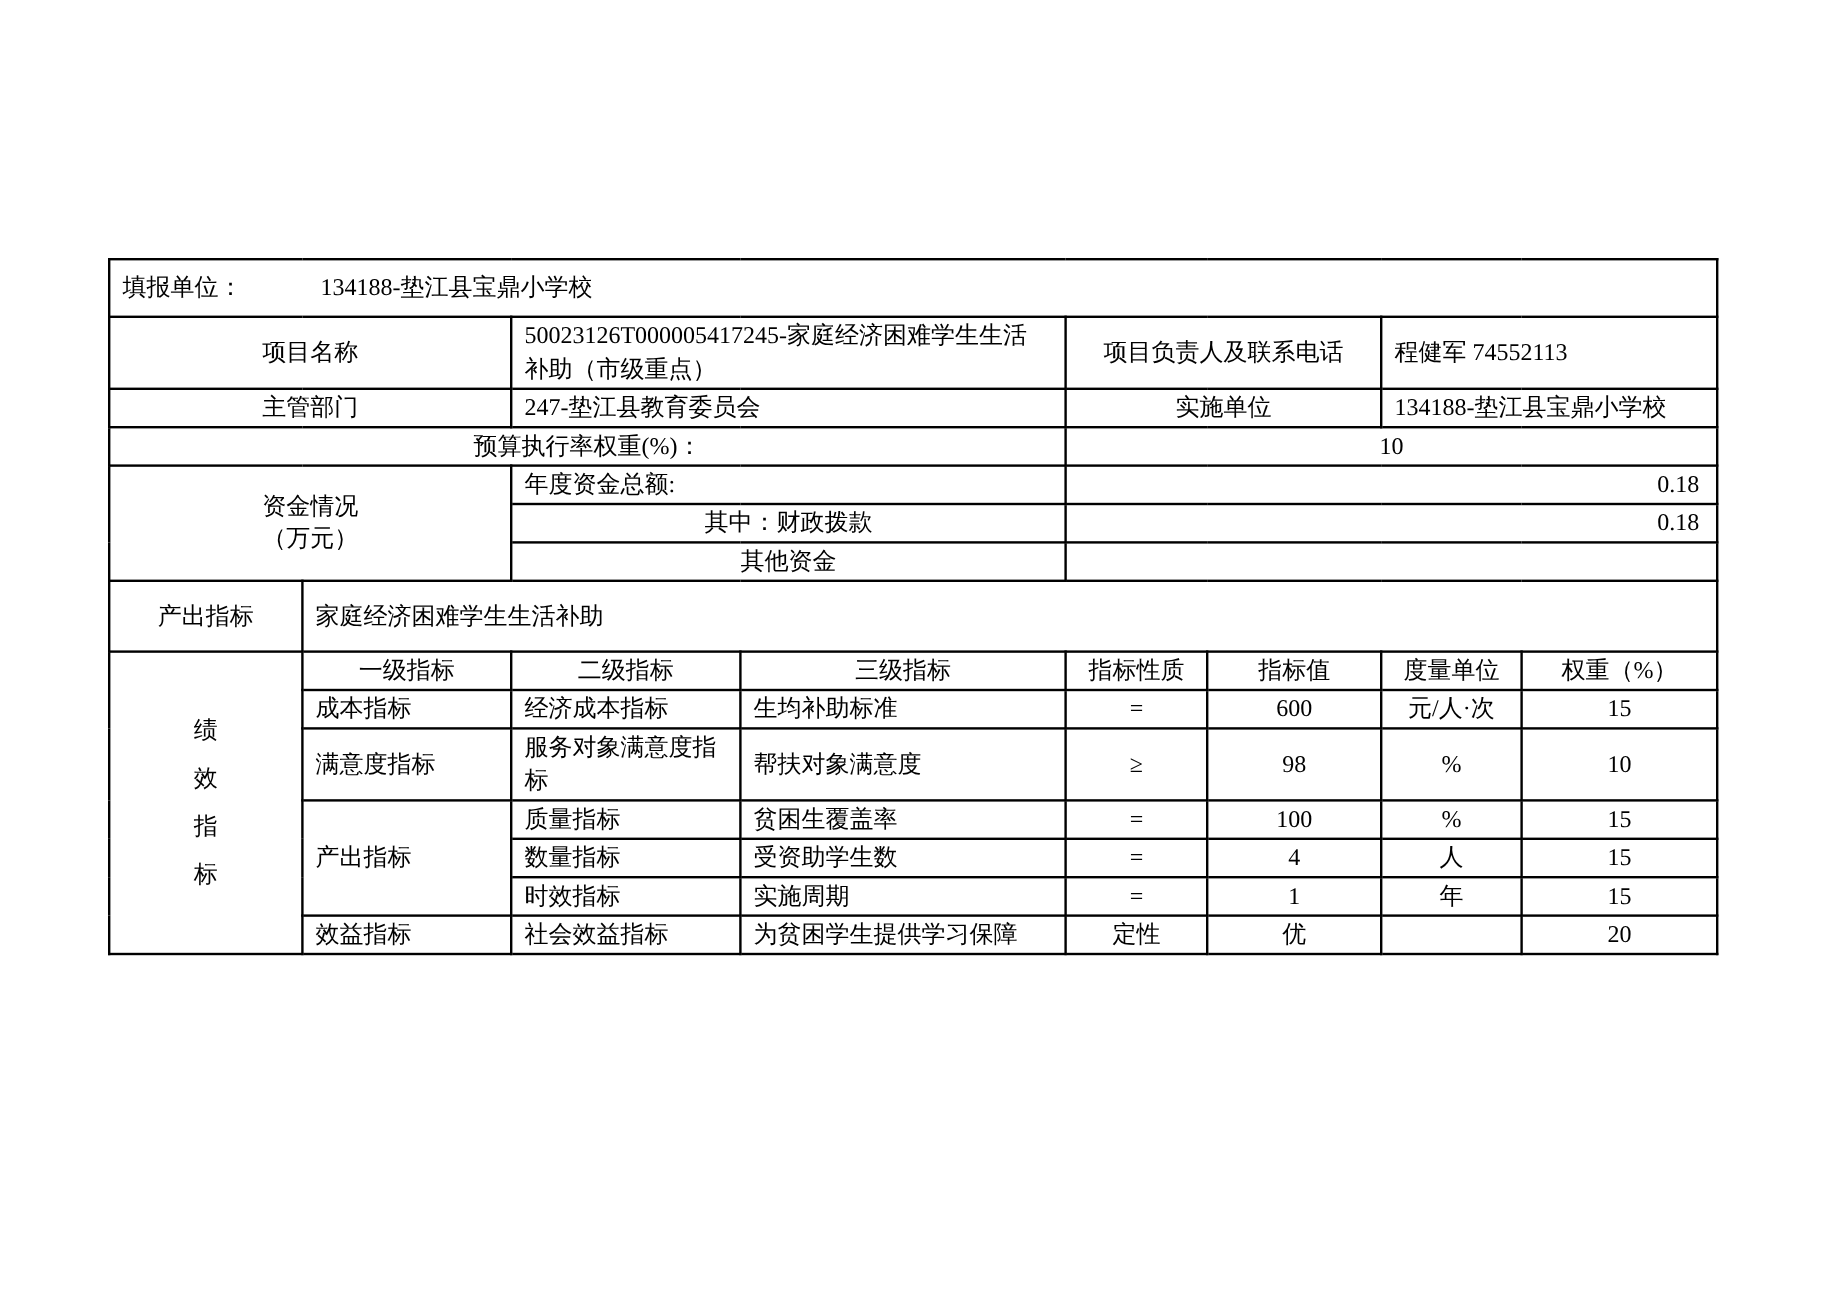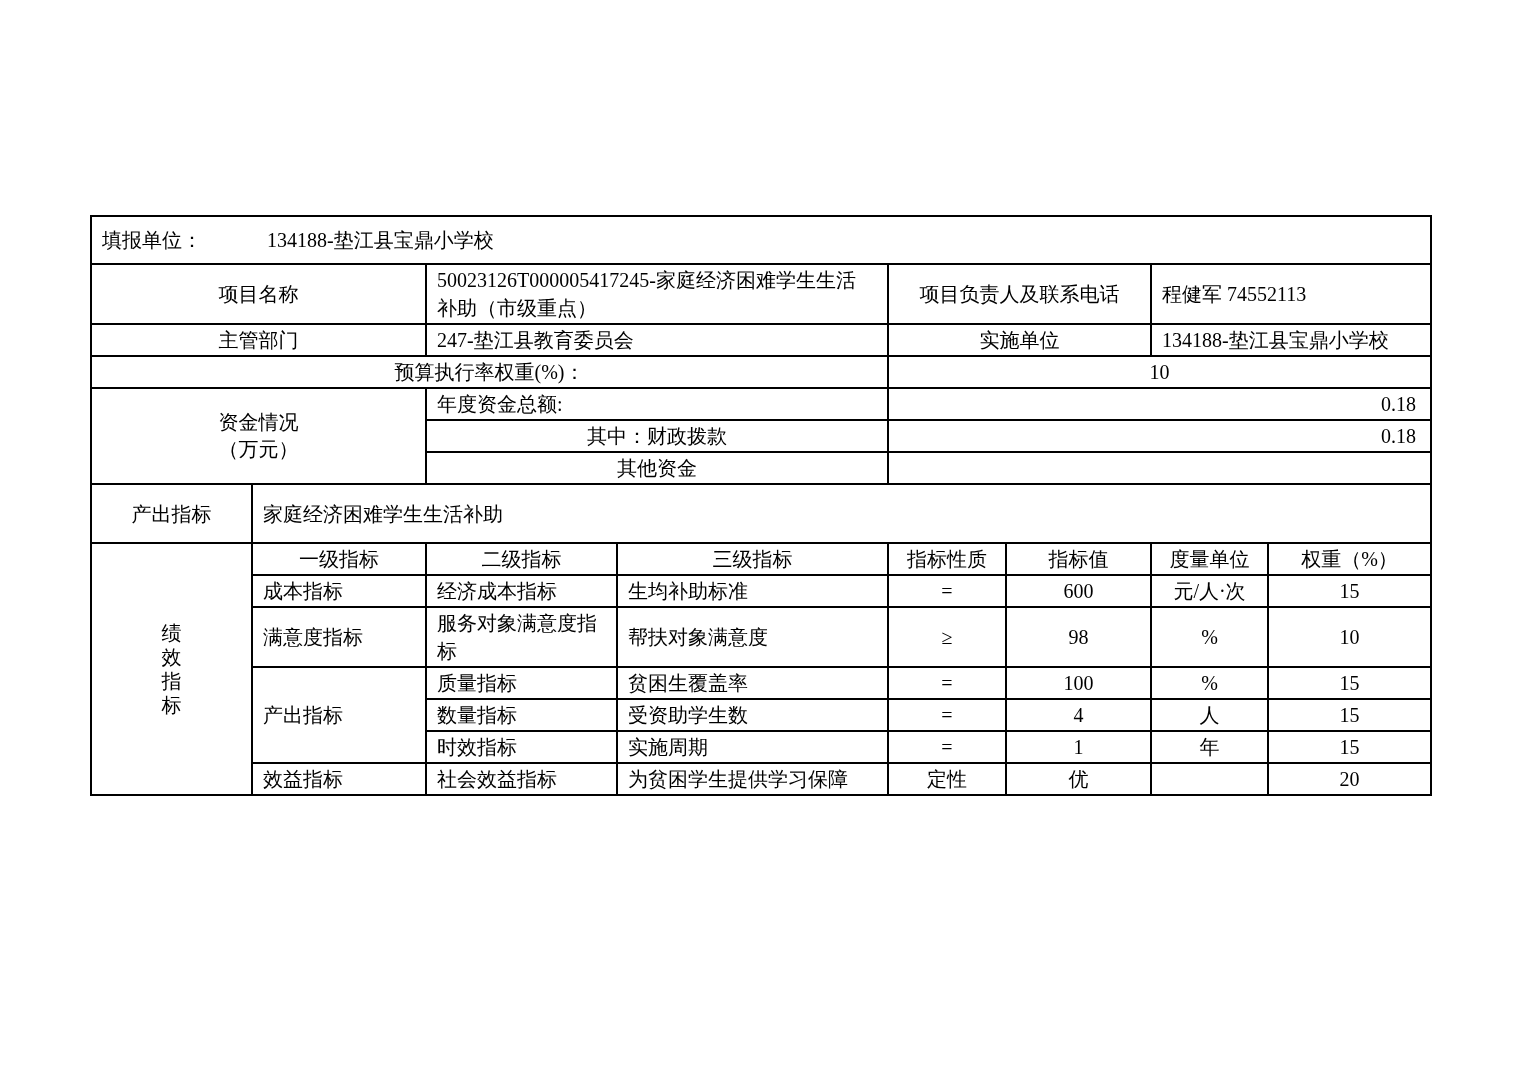--- a/index.html
+++ b/index.html
@@ -62,21 +62,21 @@
   .c { text-align: center; border-radius: 10px; }
   .l { text-align: left; }
   .r { text-align: right; padding-right: 14px !important; }
   .tight { padding-right: 12px !important; }
   
   .inline-label { display: inline-block; width: 160px; }
   
   .vstack {
     width: 22px;
     margin: 0 auto;
-    line-height: 24px;
+    line-height: 40px;
     text-align: center;
     word-break: break-all;
   }
   .funds-label div { line-height: 27px; }
 </style>
 </head>
 <body>
 
 <div class="page">
 

